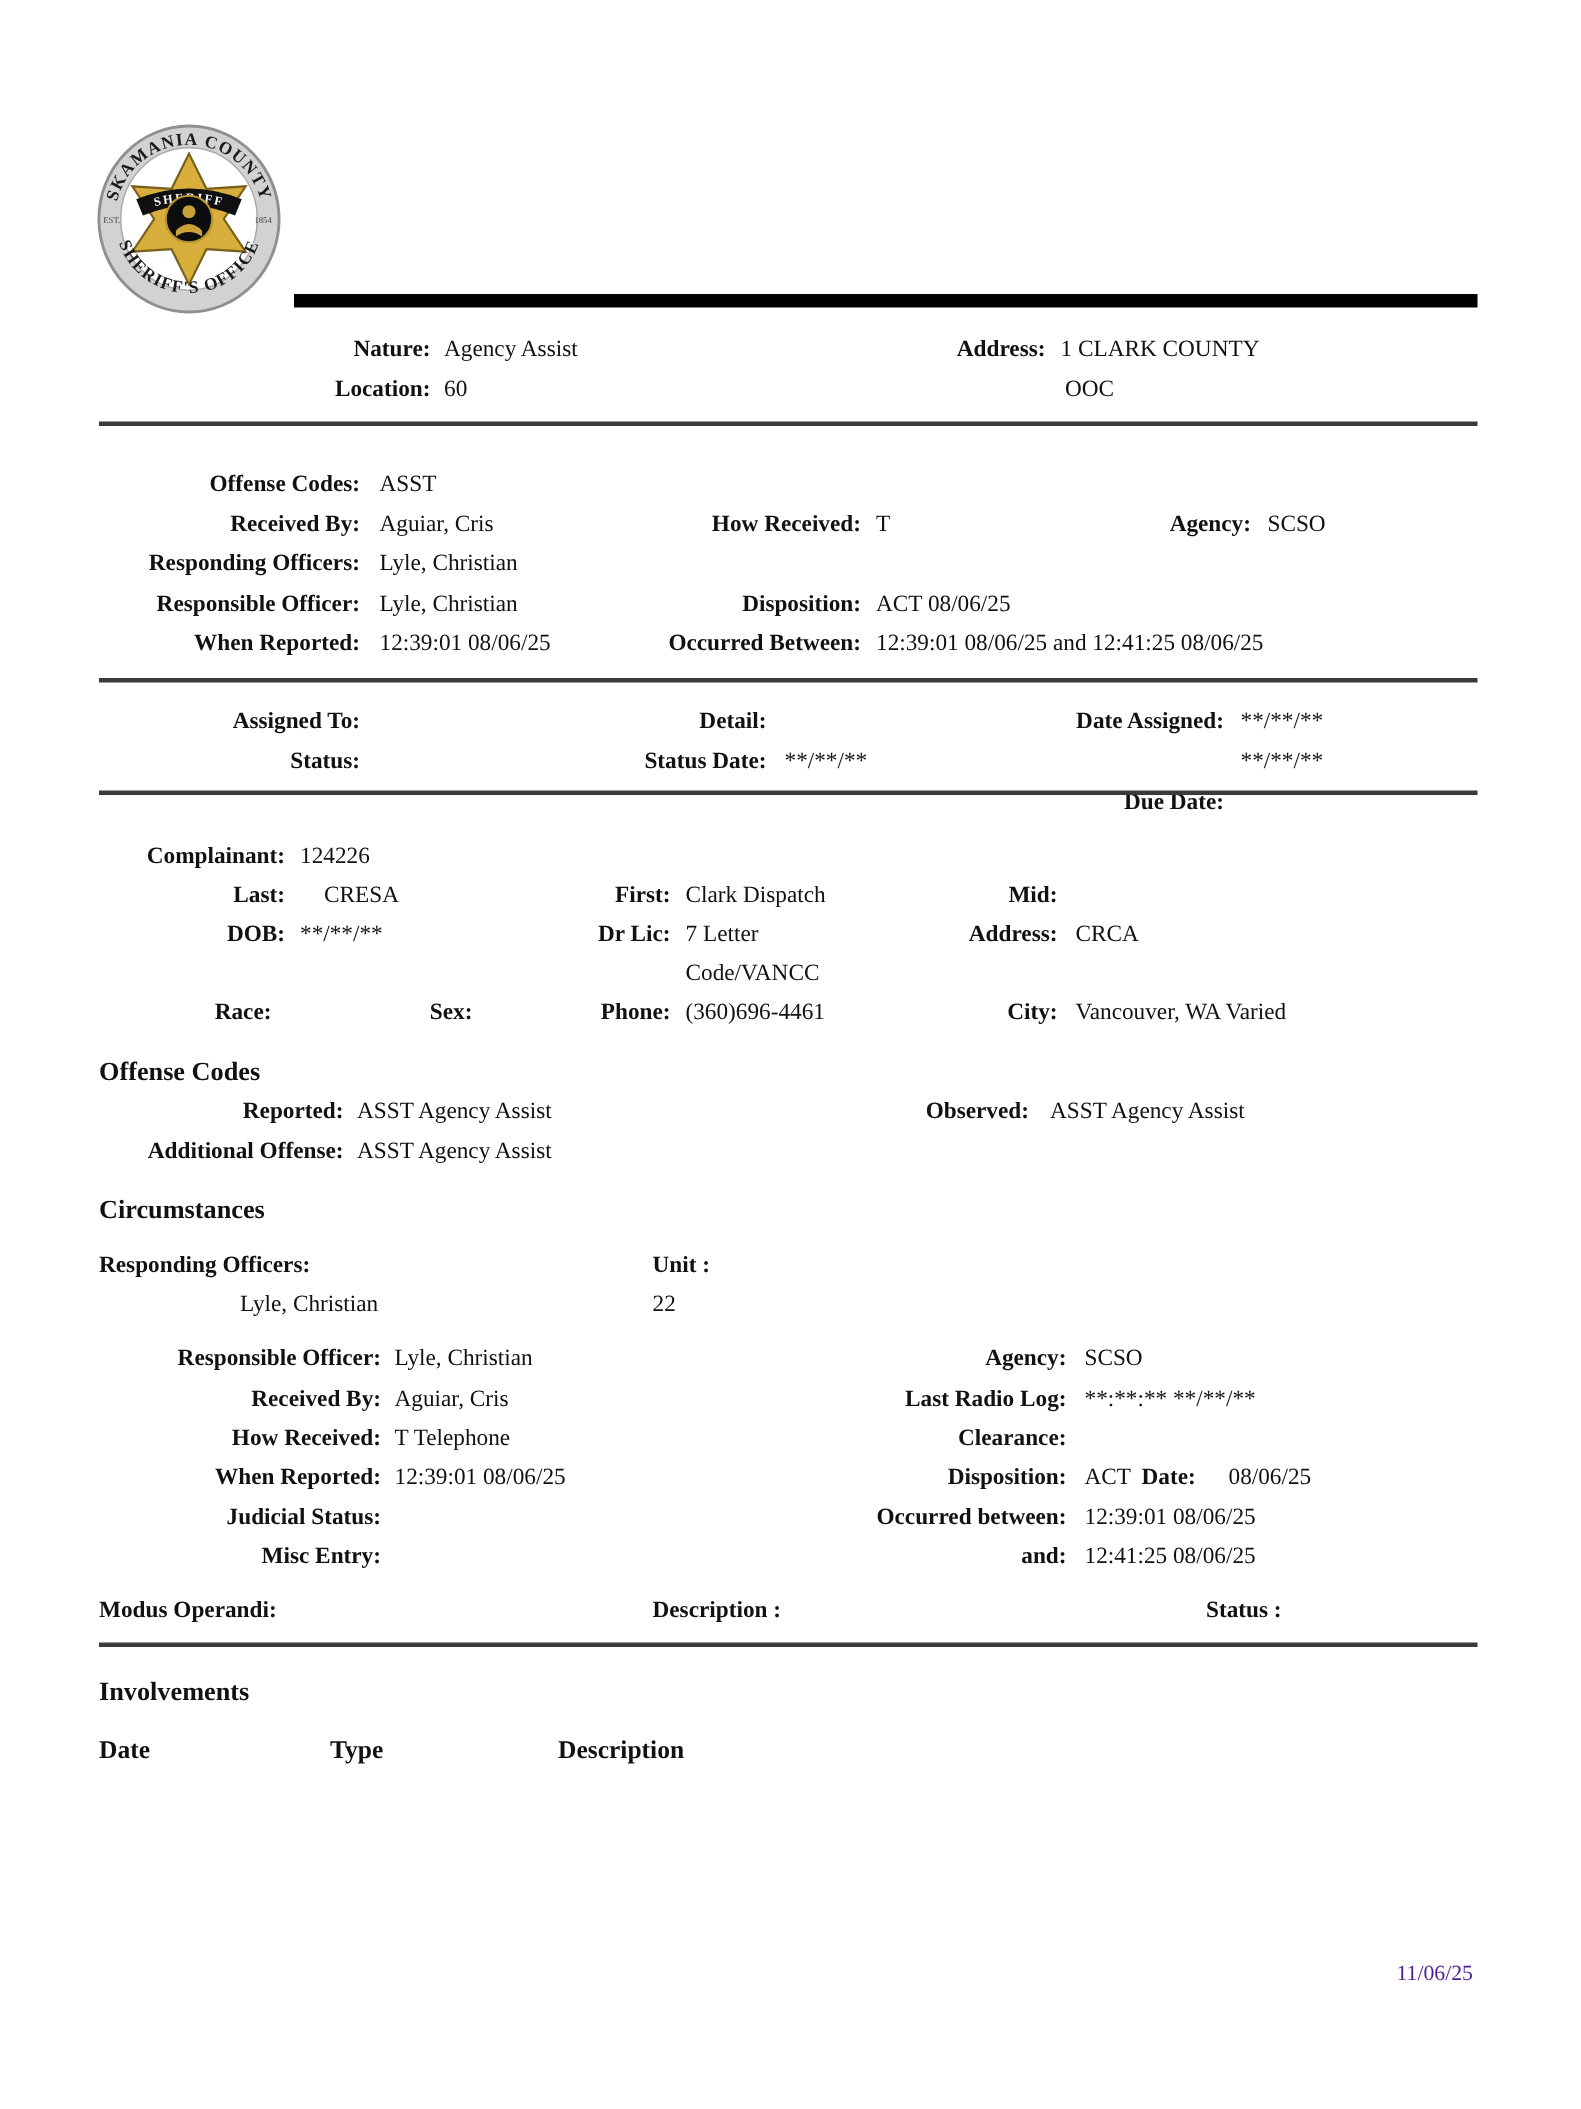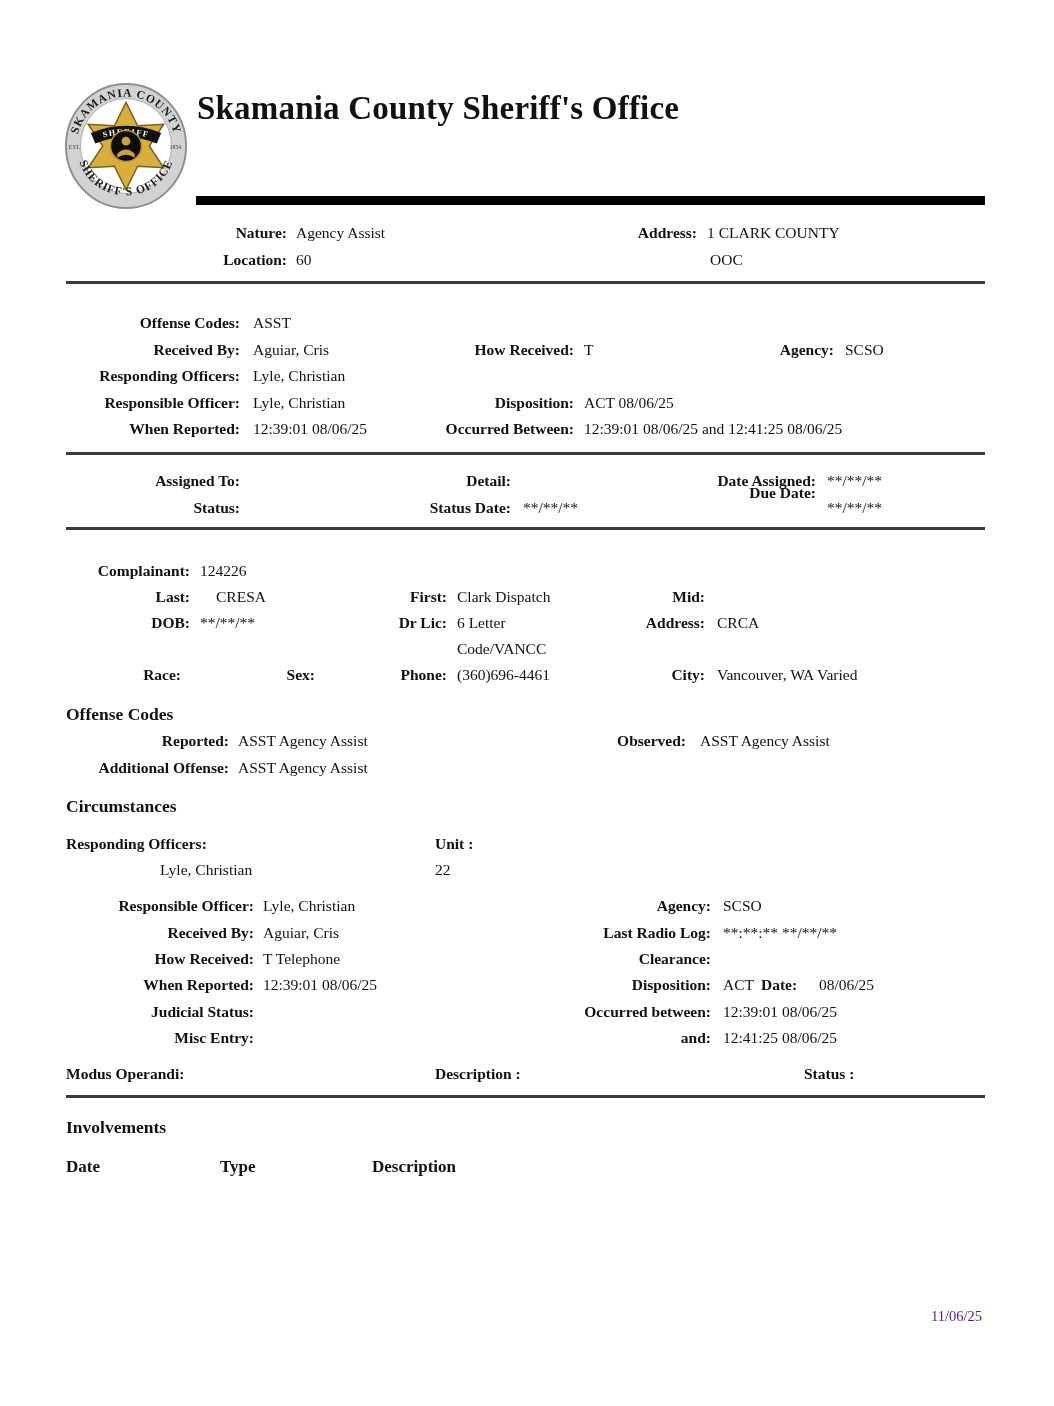--- a/index.html
+++ b/index.html
@@ -44,21 +44,20 @@
       <path d="M 30,58 Q 64,44 98,58" stroke="#101010" stroke-width="12" fill="none"></path>
       <text font-size="8.5" font-weight="bold" fill="#ffffff" letter-spacing="1.5">
         <textPath href="#bannerText" startOffset="50%" text-anchor="middle">SHERIFF</textPath>
       </text>
       <circle cx="64" cy="66" r="16" fill="#0d0d0d" stroke="#b8952e" stroke-width="1.5"></circle>
       <circle cx="64" cy="61" r="4.5" fill="#c9a23a"></circle>
       <path d="M 55,74 Q 64,65 73,74 L 73,78 Q 64,72 55,78 Z" fill="#c9a23a"></path>
     </svg>
   </div>
 
-  <div class="title" style="left:197px;top:90px;">Skamania County Sheriff's Office</div>
   <div class="bar" style="left:196px;top:196px;width:789px;height:9px;"></div>
 
   <div class="cell b r" style="left:66px;top:224px;width:221px;">Nature:</div>
   <div class="cell" style="left:296px;top:224px;">Agency Assist</div>
   <div class="cell b r" style="left:466px;top:224px;width:231px;">Address:</div>
   <div class="cell" style="left:707px;top:224px;">1 CLARK COUNTY</div>
   <div class="cell b r" style="left:66px;top:251px;width:221px;">Location:</div>
   <div class="cell" style="left:296px;top:251px;">60</div>
   <div class="cell" style="left:710px;top:251px;">OOC</div>
 
@@ -89,38 +88,38 @@
 
   <div class="hr" style="left:66px;top:452px;width:919px;"></div>
 
   <div class="cell b r" style="left:66px;top:472px;width:174px;">Assigned To:</div>
   <div class="cell b r" style="left:336px;top:472px;width:175px;">Detail:</div>
   <div class="cell b r" style="left:641px;top:472px;width:175px;">Date Assigned:</div>
   <div class="cell" style="left:827px;top:472px;">**/**/**</div>
   <div class="cell b r" style="left:66px;top:499px;width:174px;">Status:</div>
   <div class="cell b r" style="left:336px;top:499px;width:175px;">Status Date:</div>
   <div class="cell" style="left:523px;top:499px;">**/**/**</div>
-  <div class="cell b r" style="left:641px;top:484px;width:175px;">Due Date:</div>
+  <div class="cell b r" style="left:641px;top:526px;width:175px;">Due Date:</div>
   <div class="cell" style="left:827px;top:499px;">**/**/**</div>
 
   <div class="hr" style="left:66px;top:527px;width:919px;"></div>
 
   <div class="cell b r" style="left:66px;top:562px;width:124px;">Complainant:</div>
   <div class="cell" style="left:200px;top:562px;">124226</div>
 
   <div class="cell b r" style="left:66px;top:588px;width:124px;">Last:</div>
   <div class="cell" style="left:216px;top:588px;">CRESA</div>
   <div class="cell b r" style="left:307px;top:588px;width:140px;">First:</div>
   <div class="cell" style="left:457px;top:588px;">Clark Dispatch</div>
   <div class="cell b r" style="left:560px;top:588px;width:145px;">Mid:</div>
 
   <div class="cell b r" style="left:66px;top:614px;width:124px;">DOB:</div>
   <div class="cell" style="left:200px;top:614px;">**/**/**</div>
   <div class="cell b r" style="left:307px;top:614px;width:140px;">Dr Lic:</div>
-  <div class="cell" style="left:457px;top:614px;">6 Letter</div>
+  <div class="cell" style="left:457px;top:614px;">7 Letter</div>
   <div class="cell b r" style="left:560px;top:614px;width:145px;">Address:</div>
   <div class="cell" style="left:717px;top:614px;">CRCA</div>
 
   <div class="cell" style="left:457px;top:640px;">Code/VANCC</div>
 
   <div class="cell b r" style="left:66px;top:666px;width:115px;">Race:</div>
   <div class="cell b r" style="left:230px;top:666px;width:85px;">Sex:</div>
   <div class="cell b r" style="left:307px;top:666px;width:140px;">Phone:</div>
   <div class="cell" style="left:457px;top:666px;">(360)696-4461</div>
   <div class="cell b r" style="left:560px;top:666px;width:145px;">City:</div>

